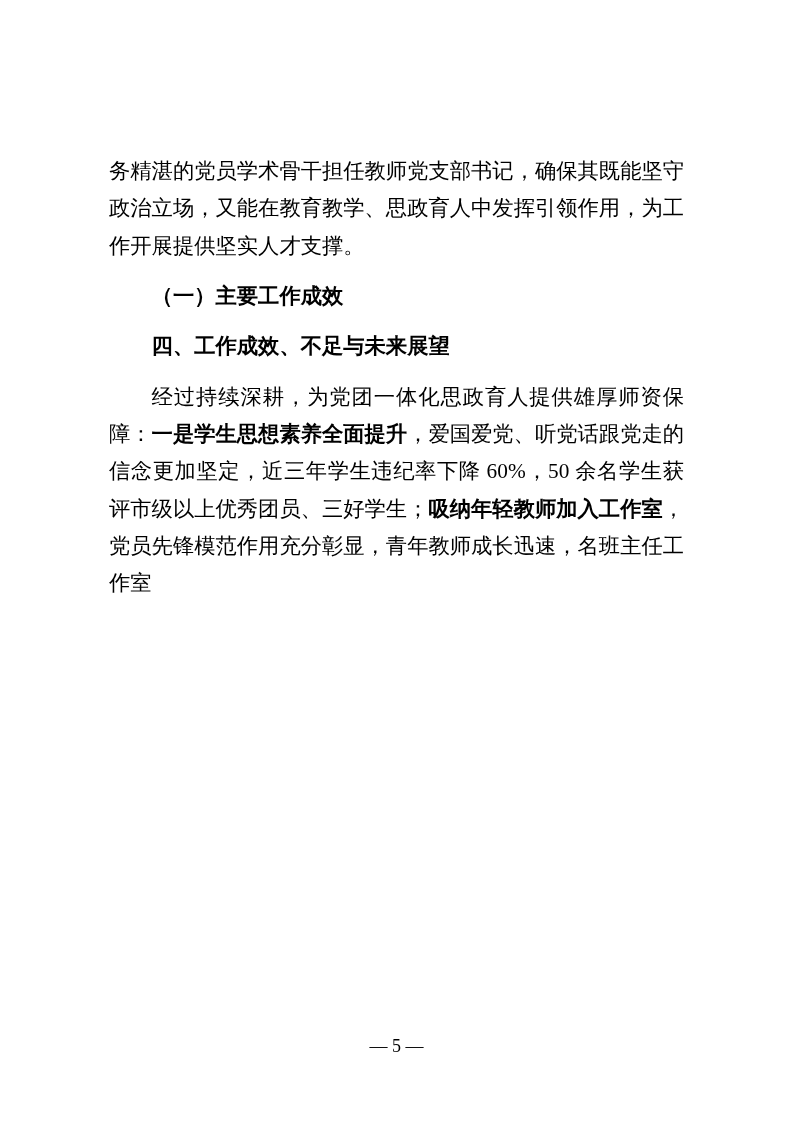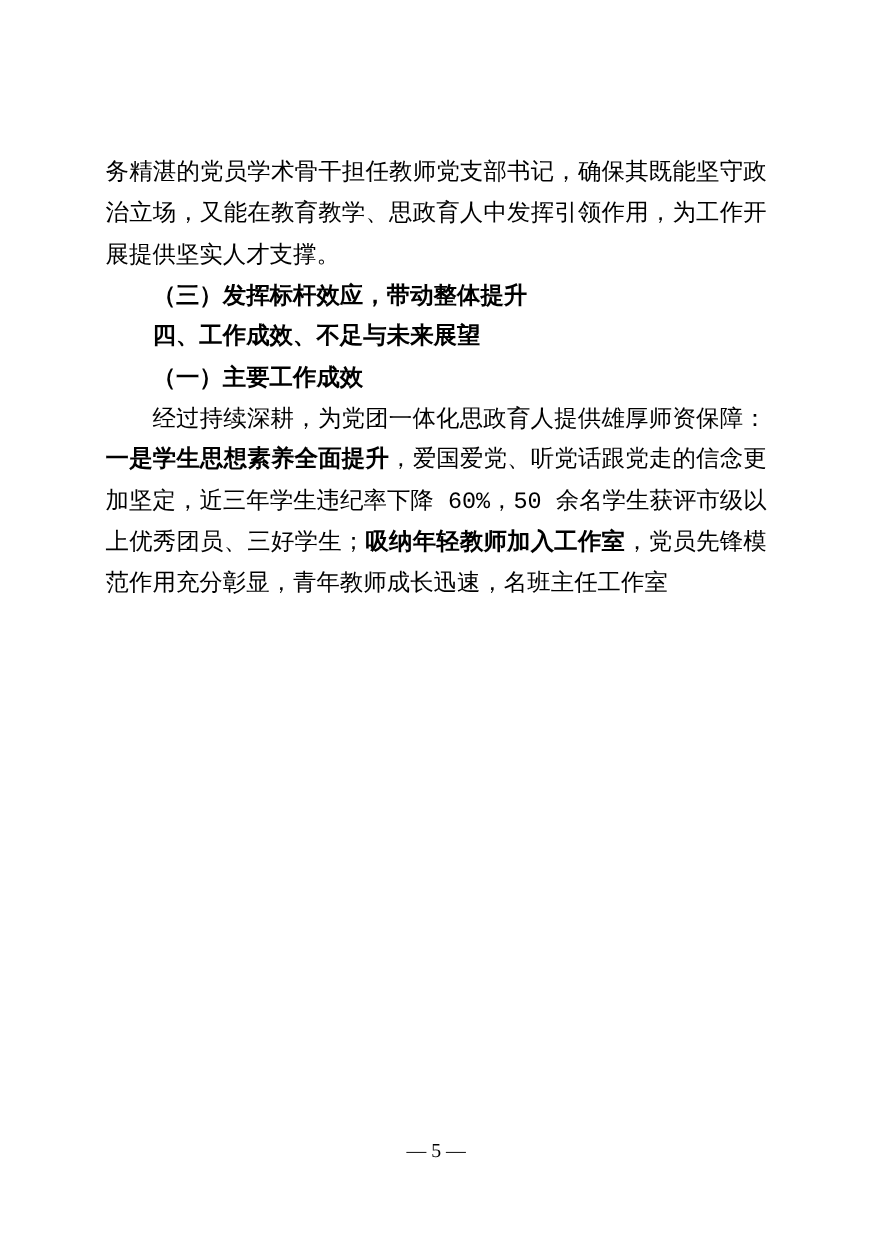--- a/index.html
+++ b/index.html
@@ -22,27 +22,26 @@
     height: 1122px;
     background: #ffffff;
   }
   .doc-body {
     position: absolute;
     top: 140px;
     left: 96px;
     width: 601px;
   }
   .doc-body p {
-    margin: 0;
+    margin: 13px;
     font-size: 21.3px;
     line-height: 37.33px;
     text-align: justify;
     text-justify: inter-ideograph;
     word-break: break-all;
-    font-family: Liberation Mono, monospace;
   }
   p.continuation {
     text-indent: 0;
   }
   p.body {
     text-indent: 2em;
   }
   p.heading {
     text-indent: 2em;
     font-weight: bold;
@@ -62,19 +61,18 @@
     color: #000000;
   }
 </style>
 </head>
 <body>
 
 <div class="page">
   <div class="doc-body">
 
   <p class="continuation"><span>务精湛的党员学术骨干担任教师党支部书记，确保其既能坚守政治立场，又能在教育教学、思政育人中发挥引领作用，为工作开展提供坚实人才支撑。</span></p>
-      <p class="heading"><span>（三）发挥标杆效应，带动整体提升</span></p>
+      <p class="heading"><span>（一）主要工作成效</span></p>
       <p class="heading"><span>四、工作成效、不足与未来展望</span></p>
-      <p class="heading"><span>（一）主要工作成效</span></p>
       <p class="body"><span>经过持续深耕，为党团一体化思政育人提供雄厚师资保障：</span><span class="bold">一是学生思想素养全面提升</span><span>，爱国爱党、听党话跟党走的信念更加坚定，近三年学生违纪率下降 60%，50 余名学生获评市级以上优秀团员、三好学生；</span><span class="bold">吸纳年轻教师加入工作室</span><span>，党员先锋模范作用充分彰显，青年教师成长迅速，名班主任工作室</span></p>
     </div>
   <div class="page-number">— 5 —</div>
 </div>
 
 </body></html>

